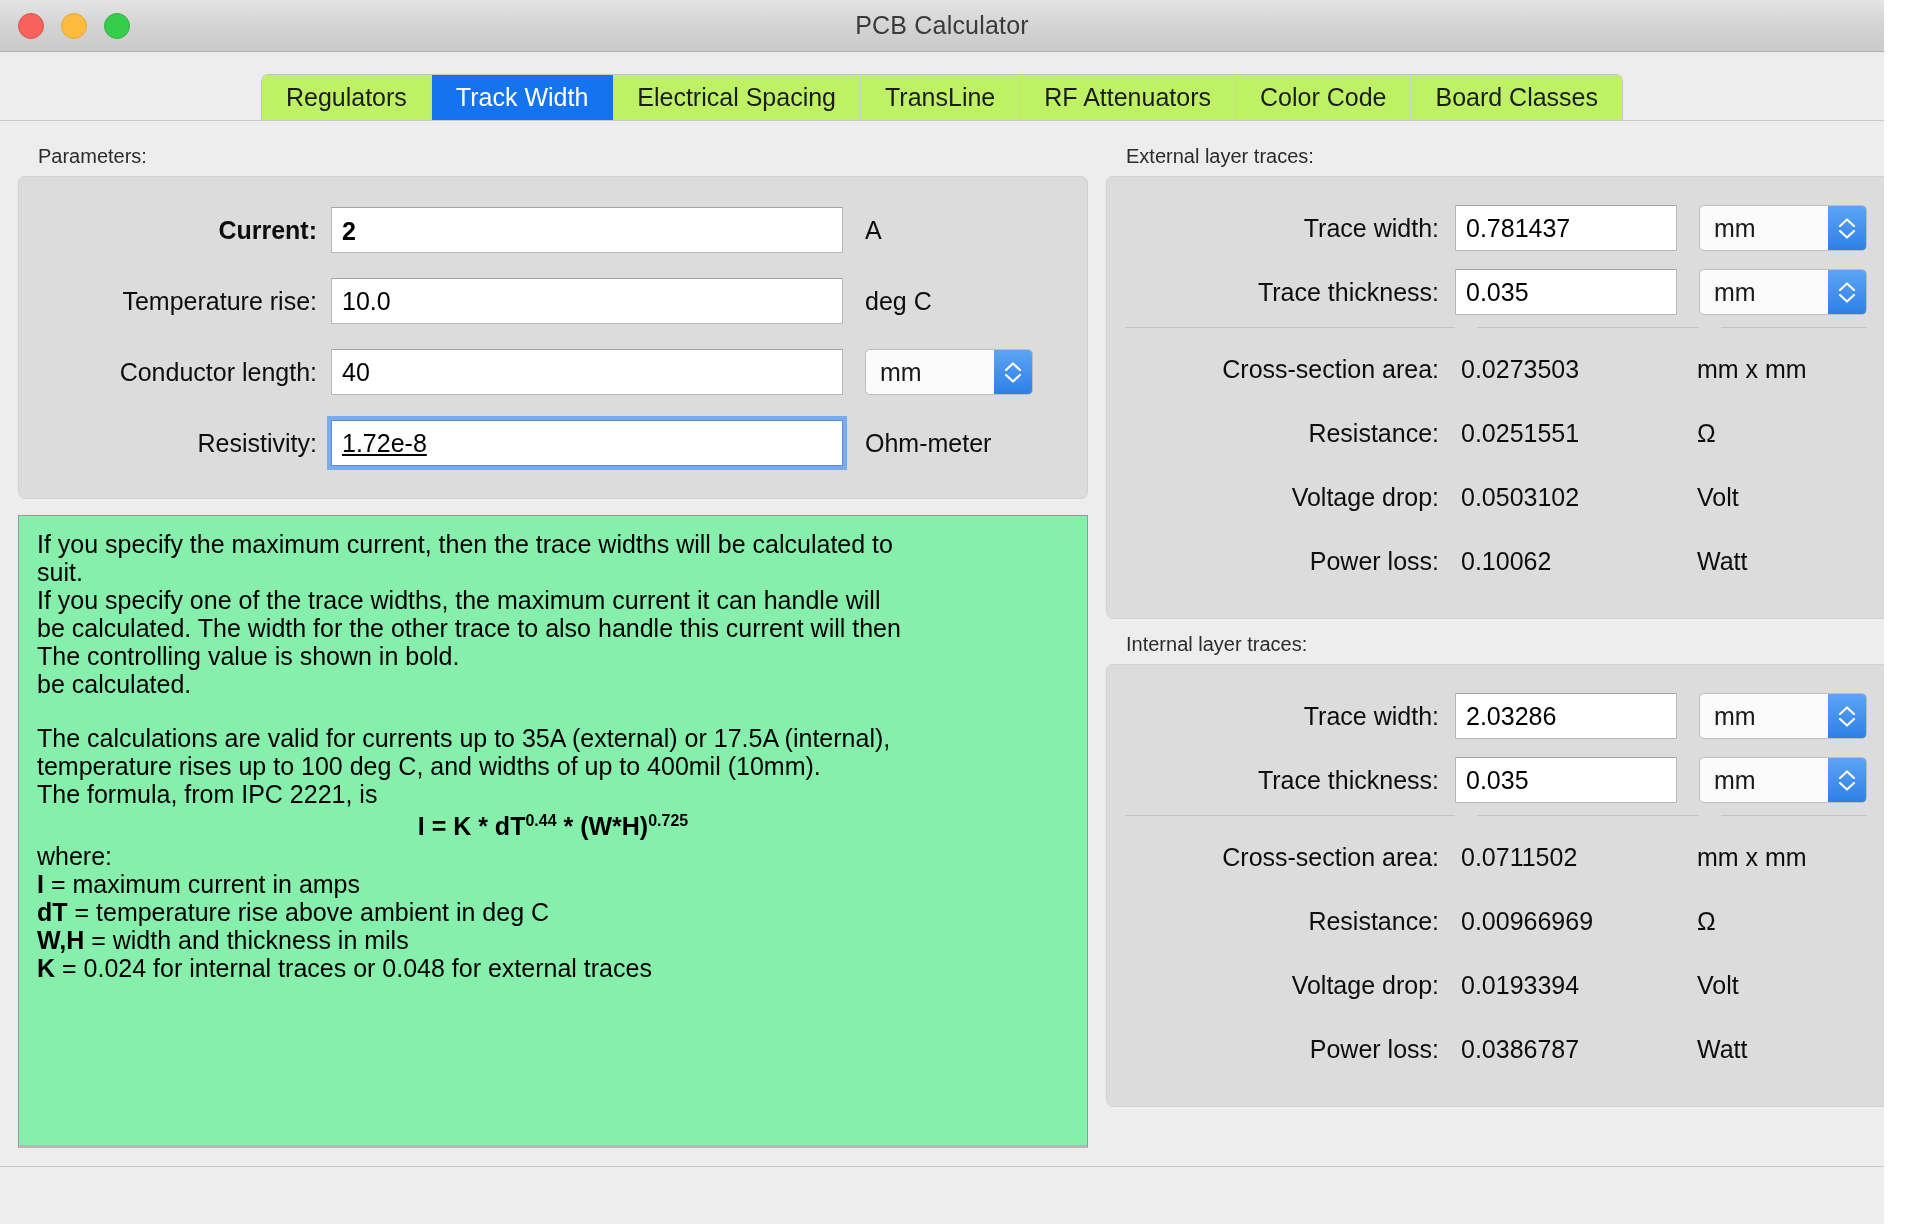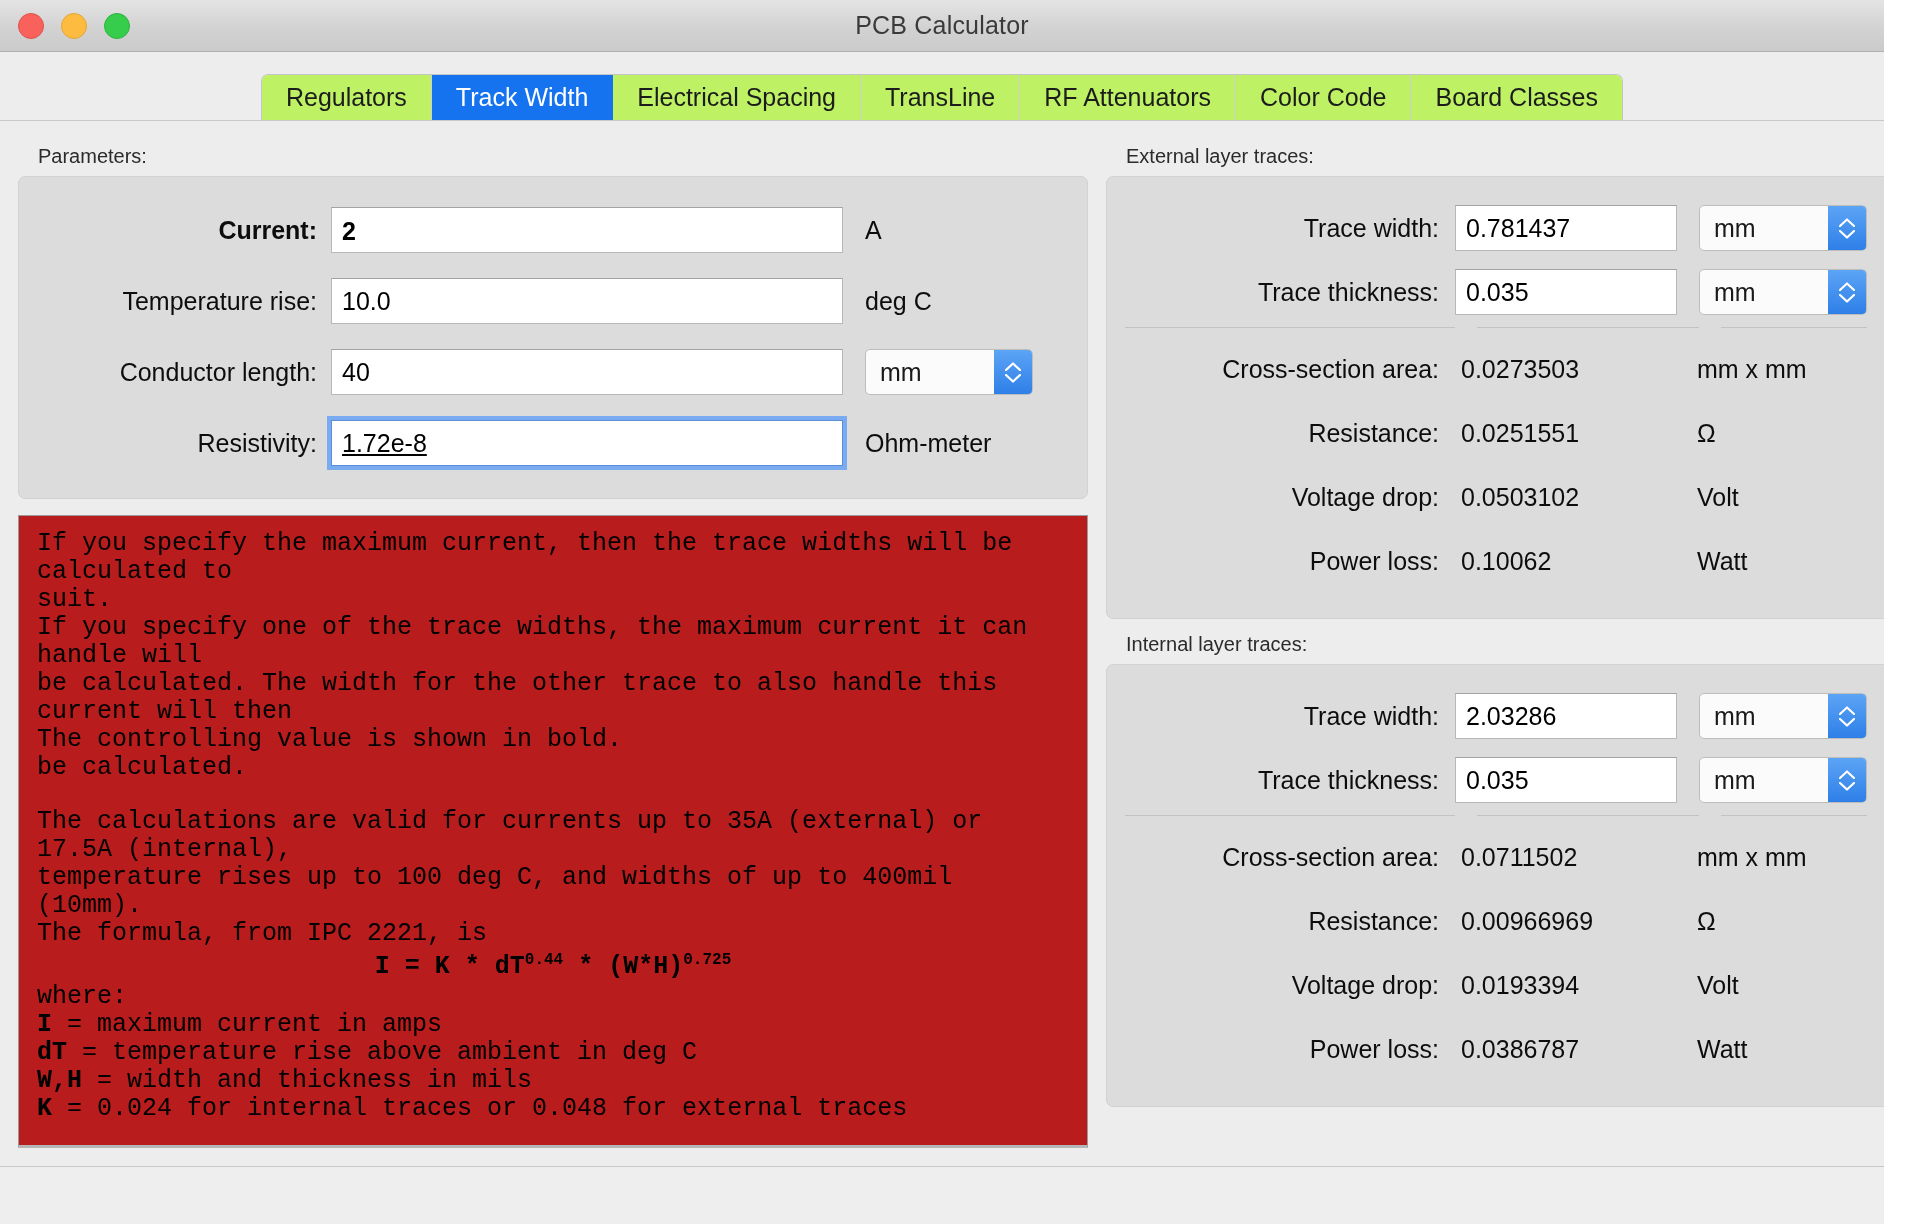--- a/index.html
+++ b/index.html
@@ -154,28 +154,27 @@
     color: #fff;
   }
   .chev { display: block; line-height: 0; }
   .chev svg { display: block; }
 
   
   .helpbox {
     flex: 1 1 auto;
     margin-top: 16px;
     margin-bottom: 18px;
-    background: #b91c1c;
+    background: #86efac;
     border: 1px solid #9a9a9a;
     border-bottom: 3px solid #b6b6b6;
     padding: 14px 18px;
     font-size: 25px; line-height: 1.12;
     color: #000;
     overflow: hidden;
-    font-family: Liberation Mono, monospace;
   }
   .helpbox p { margin: 0; }
   .helpbox .gap { height: 26px; }
   .formula {
     text-align: center; font-weight: bold;
     margin: 4px 0 2px 0; font-size: 25px;
   }
   .formula sup { font-size: 16px; }
   .where-line b { font-weight: bold; }
 

